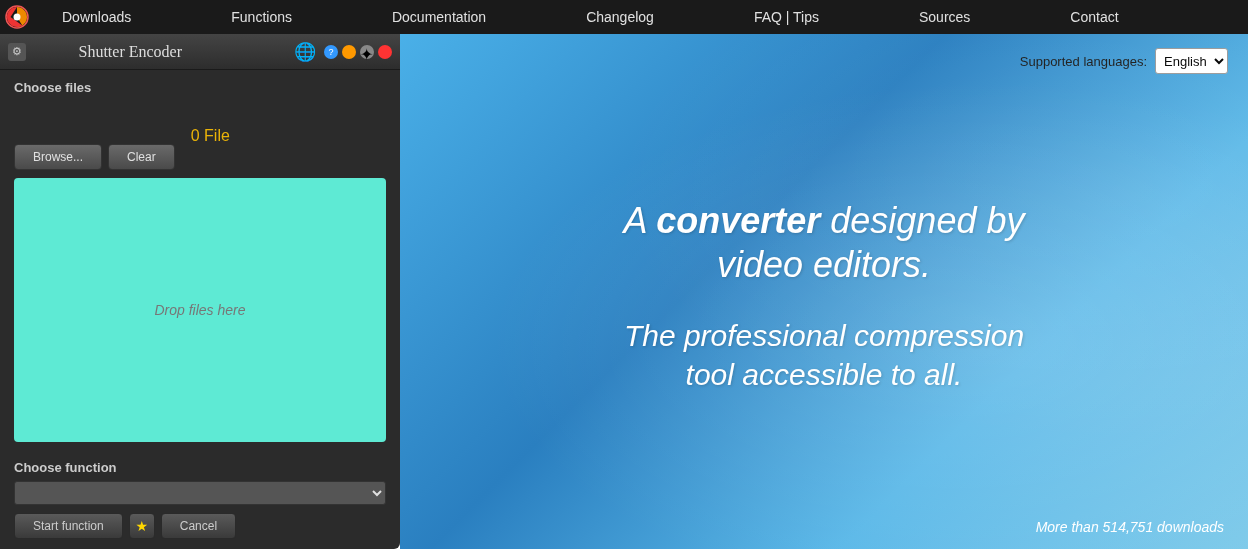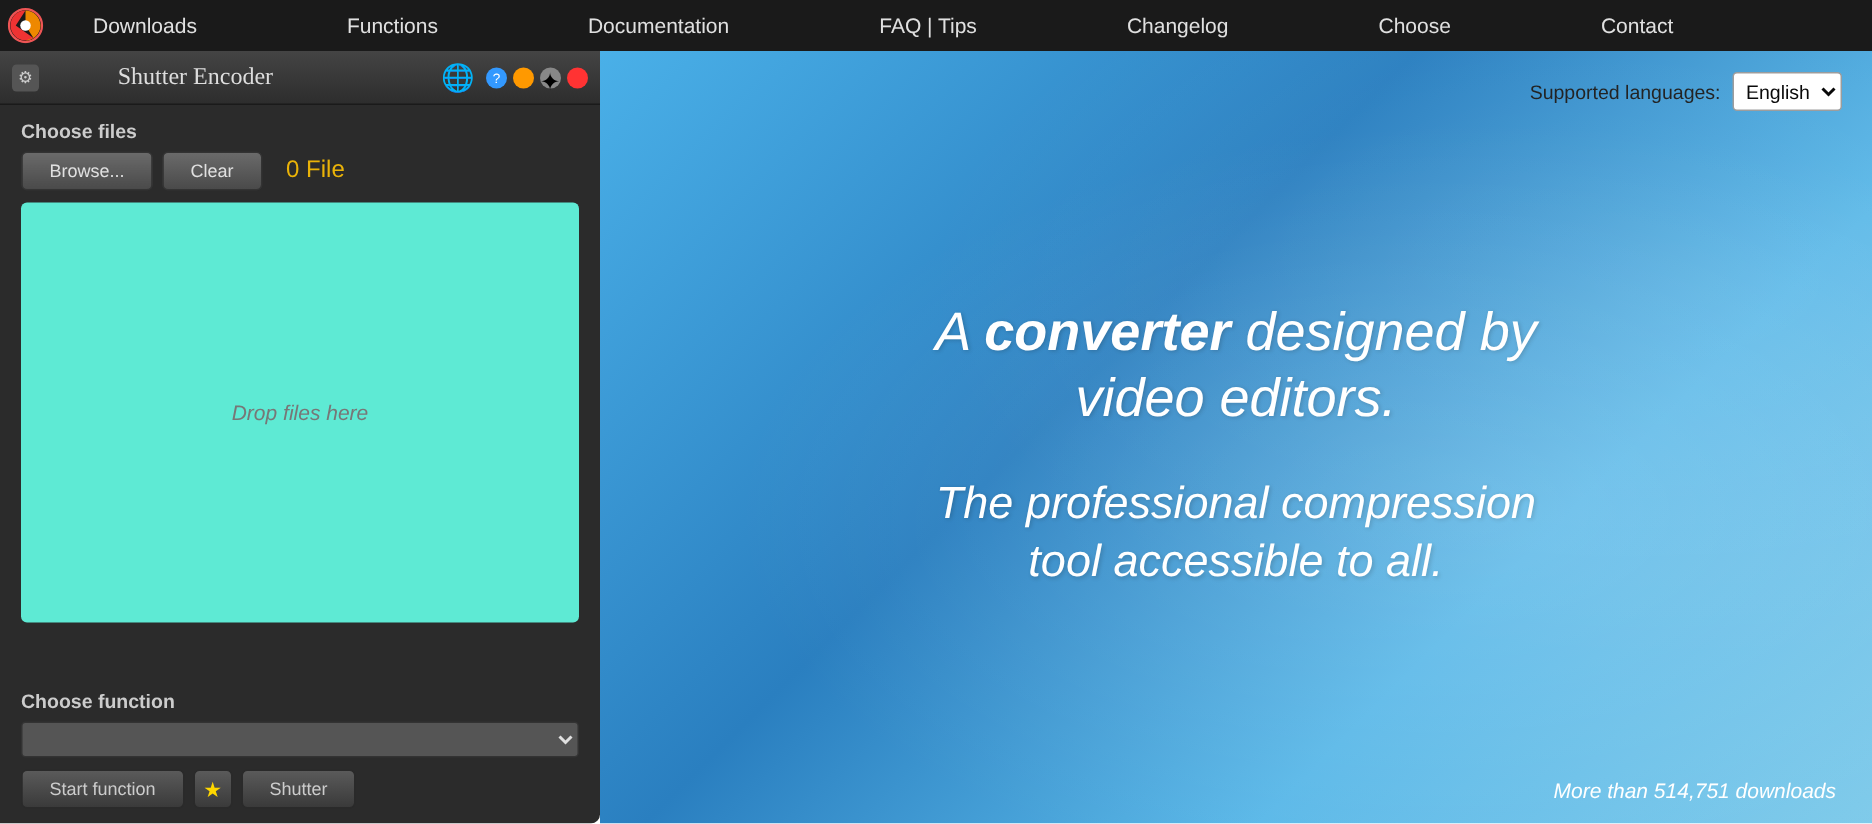--- a/index.html
+++ b/index.html
@@ -113,20 +113,21 @@
     }
     .btn-browse, .btn-clear {
       background: linear-gradient(to bottom, #6a6a6a, #4a4a4a);
       color: #e0e0e0;
       border: 1px solid #333;
       border-radius: 4px;
       padding: 4px 18px;
       font-size: 12px;
       cursor: pointer;
       height: 26px;
+      margin-top: 43px;
     }
     .file-count {
       color: #eab308;
       font-size: 16px;
       margin-left: 10px;
     }
     .drop-zone {
       flex: 1;
       background: #5eead4;
       border-radius: 4px;
@@ -286,23 +287,23 @@
       <circle cx="12" cy="12" r="11" fill="none" stroke="#e55" stroke-width="1.5"></circle>
       <path d="M12 2 C6 2 2 6.5 2 12 C2 17.5 6.5 22 12 22 C14 22 15.8 21.4 17.3 20.4 L5.5 12 Z" fill="#e33"></path>
       <path d="M12 2 C17.5 2 22 6.5 22 12 C22 17.5 17.5 22 12 22 L17.3 20.4 L12 12 Z" fill="#e80"></path>
       <circle cx="12" cy="12" r="3.5" fill="#fff"></circle>
     </svg>
   </div>
   <div class="nav-items">
     <a class="nav-item">Downloads</a>
     <a class="nav-item">Functions</a>
     <a class="nav-item">Documentation</a>
+    <a class="nav-item">Changelog</a>
     <a class="nav-item">FAQ | Tips</a>
-    <a class="nav-item">Changelog</a>
-    <a class="nav-item">Choose</a>
+    <a class="nav-item">Sources</a>
     <a class="nav-item">Contact</a>
   </div>
 </nav>
 
 <div class="main-area">
 
   <div class="app-window">
     <div class="window-titlebar">
       <div class="window-controls">
         <div class="btn-gear">⚙</div>
@@ -336,21 +337,21 @@
     <div class="bottom-section">
       <div class="function-label">Choose function</div>
       <div class="function-select-row">
         <select class="function-select">
           <option></option>
         </select>
       </div>
       <div class="bottom-buttons">
         <button class="btn-start">Start function</button>
         <div class="btn-star">★</div>
-        <button class="btn-cancel">Shutter</button>
+        <button class="btn-cancel">Cancel</button>
       </div>
     </div>
   </div>
 
   <div class="hero">
     <div class="hero-top-bar">
       <span class="supported-label">Supported languages:</span>
       <select class="lang-select">
         <option>English</option>
       </select>

